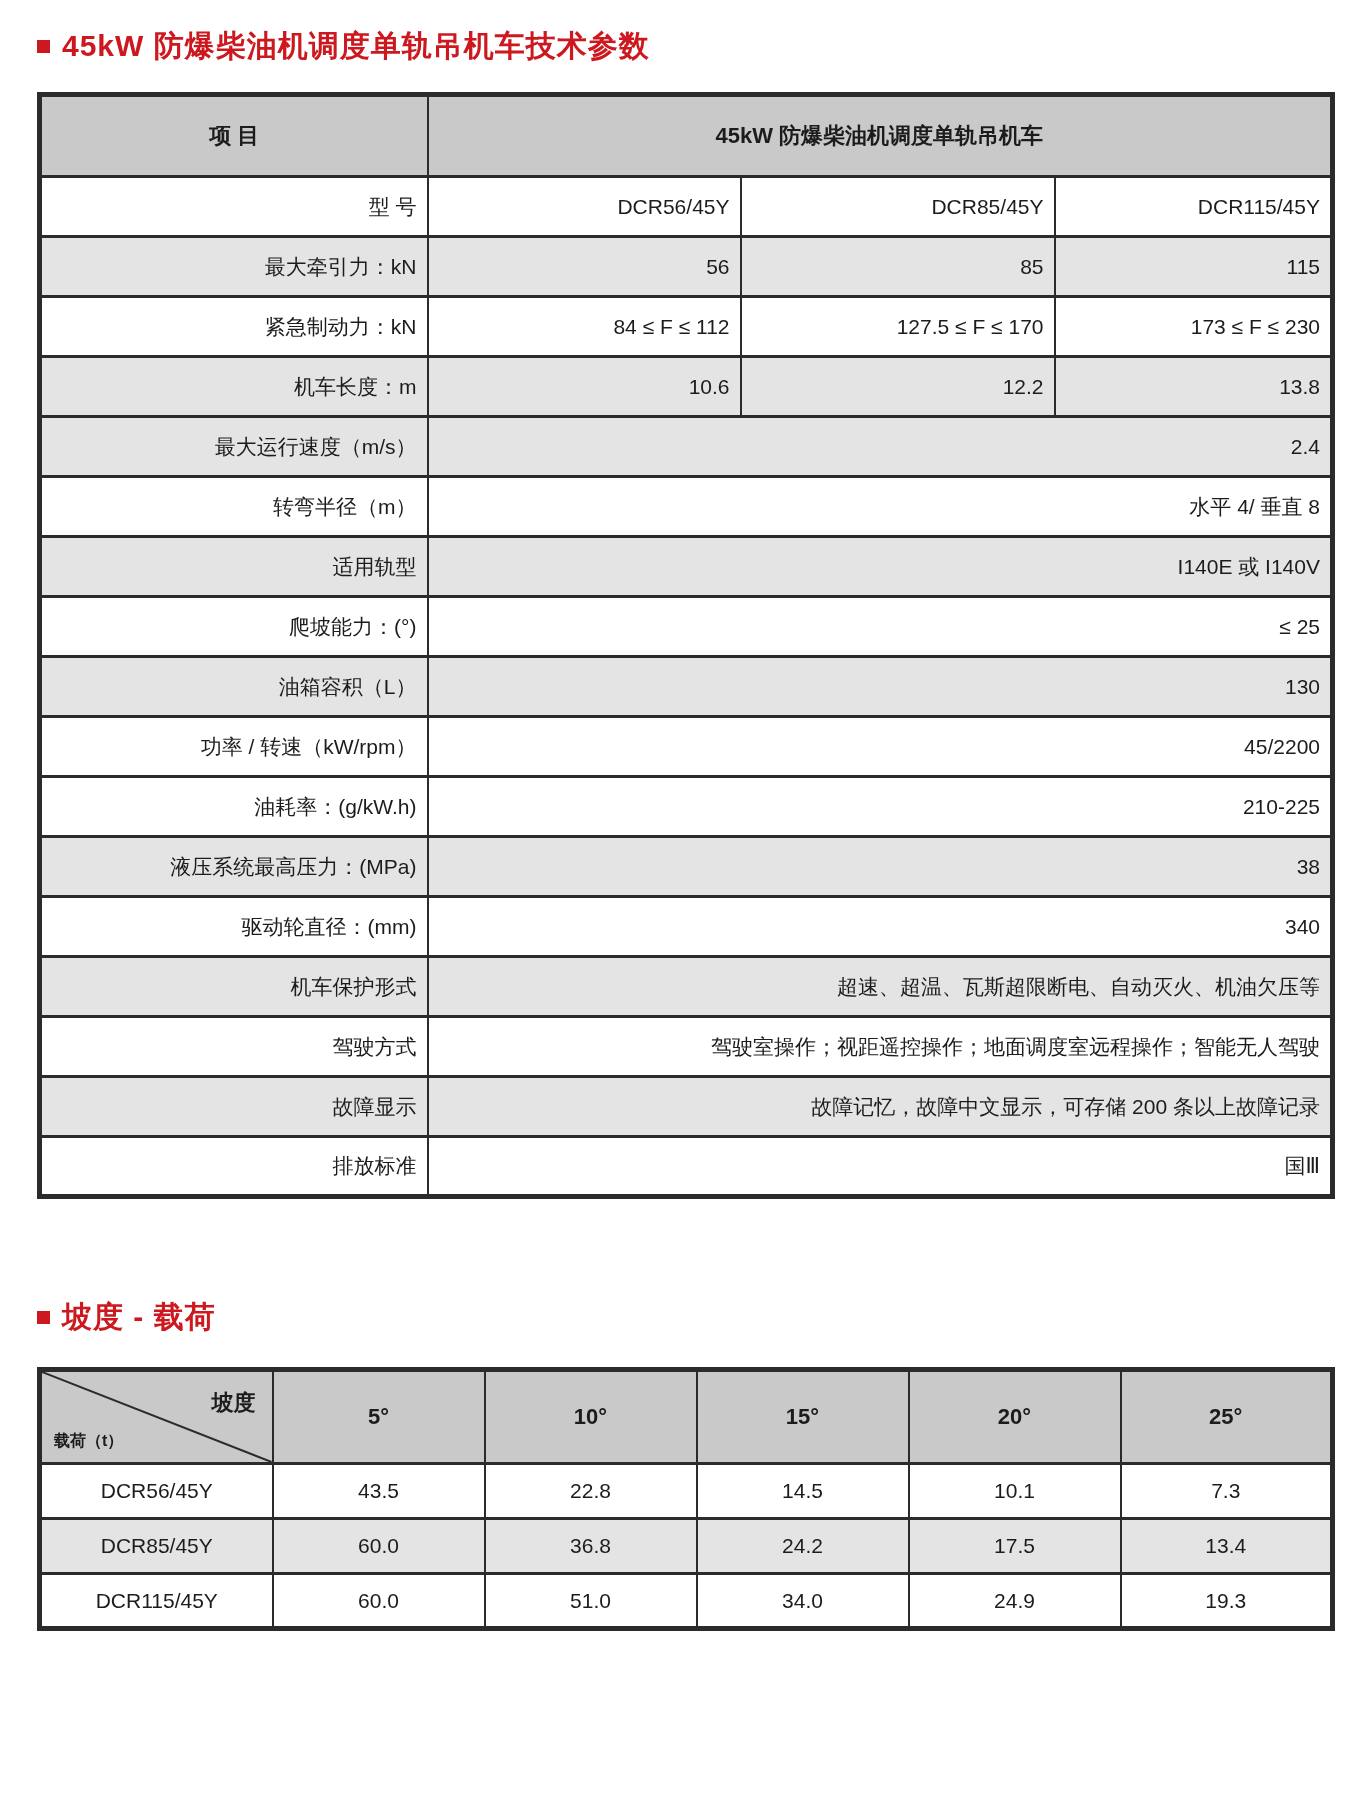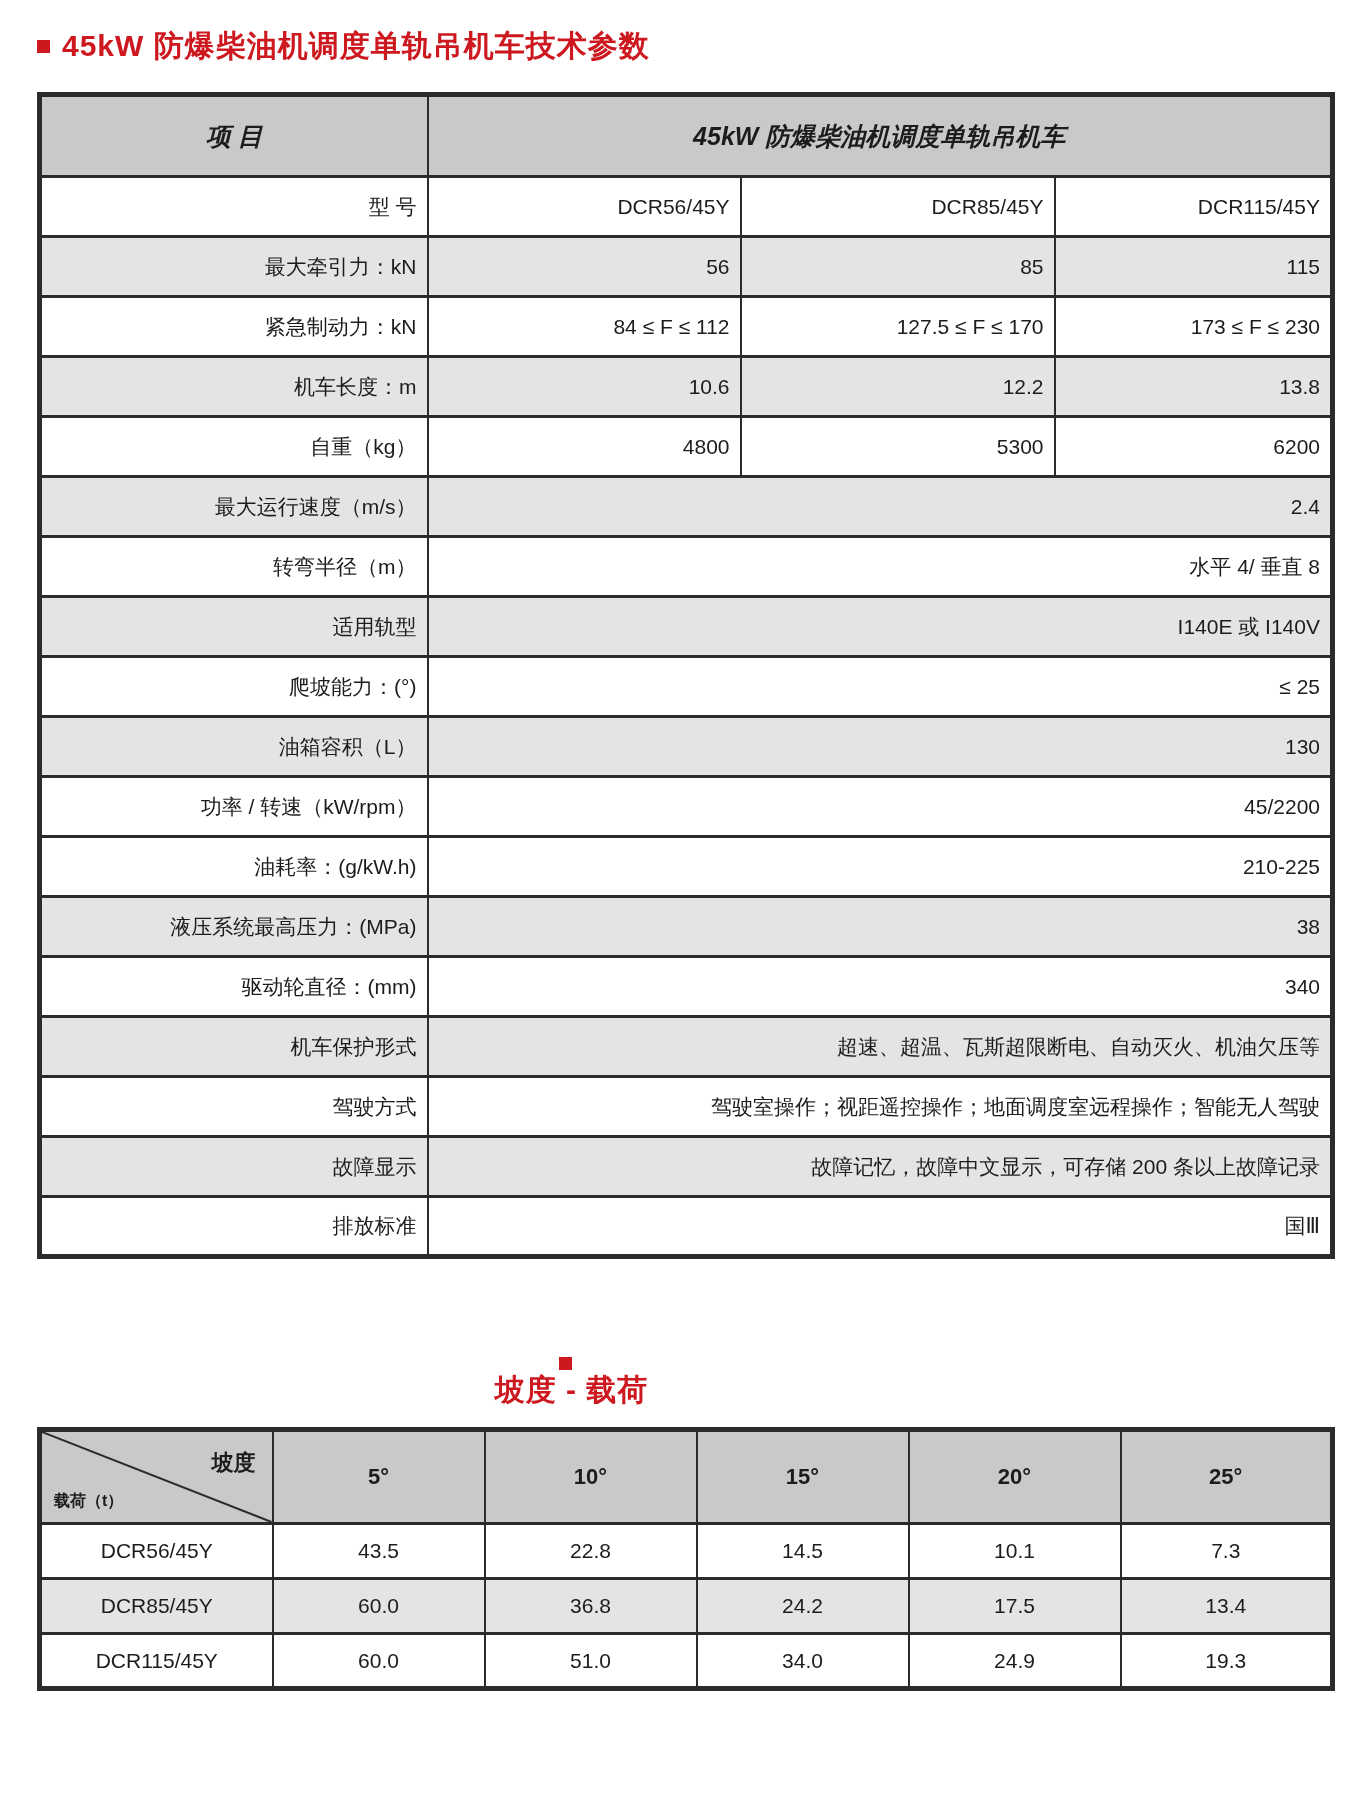--- a/index.html
+++ b/index.html
@@ -41,26 +41,26 @@
     border-top-width:3px;border-bottom-width:3px;
     text-align:center;vertical-align:middle;
     font-size:21px;
     padding:2px 10px;
     overflow:hidden;
   }
   
   .spec-table{margin-top:26px;}
   .spec-table thead th{
     background:var(--header-gray);
-    height:82px;font-size:25px;font-weight:bold;font-style:italic;
+    height:82px;font-size:22px;font-weight:bold;
   }
   .spec-table td{height:60px;text-align:right;}
   .spec-table tr.shade td{background:var(--row-gray);}
   
-  .title-slope{margin-top:98px;flex-direction:column;}
+  .title-slope{margin-top:98px;}
   .slope-table{margin-top:30px;}
   .slope-table thead th{
     background:var(--header-gray);
     height:94px;font-size:22px;font-weight:bold;
   }
   .slope-table td{height:55px;}
   .slope-table tr.shade td{background:var(--row-gray);}
   .corner-cell{position:relative;padding:0;}
   .corner-cell svg{position:absolute;left:0;top:0;width:100%;height:100%;display:block;}
   .corner-top{
@@ -112,26 +112,20 @@
           <td>紧急制动力：kN</td>
           <td>84 ≤ F ≤ 112</td>
           <td>127.5 ≤ F ≤ 170</td>
           <td>173 ≤ F ≤ 230</td>
         </tr>
         <tr class="shade">
           <td>机车长度：m</td>
           <td>10.6</td>
           <td>12.2</td>
           <td>13.8</td>
-        </tr>
-        <tr>
-          <td>自重（kg）</td>
-          <td>4800</td>
-          <td>5300</td>
-          <td>6200</td>
         </tr>
         <tr class="shade">
           <td>最大运行速度（m/s）</td>
           <td colspan="3">2.4</td>
         </tr>
         <tr>
           <td>转弯半径（m）</td>
           <td colspan="3">水平 4/ 垂直 8</td>
         </tr>
         <tr class="shade">

